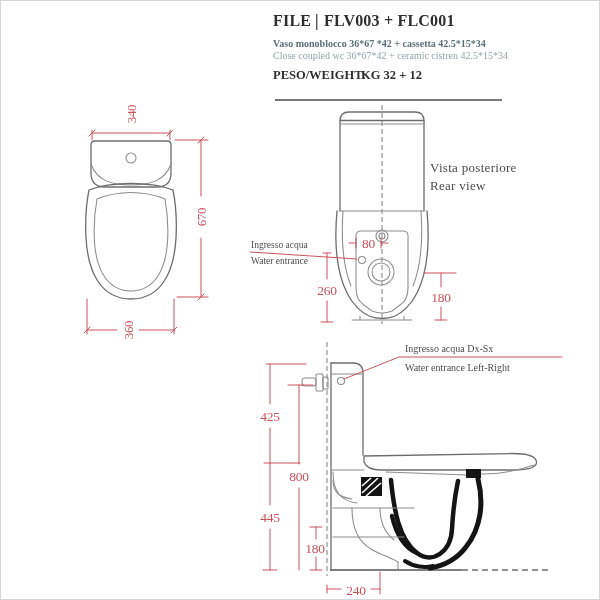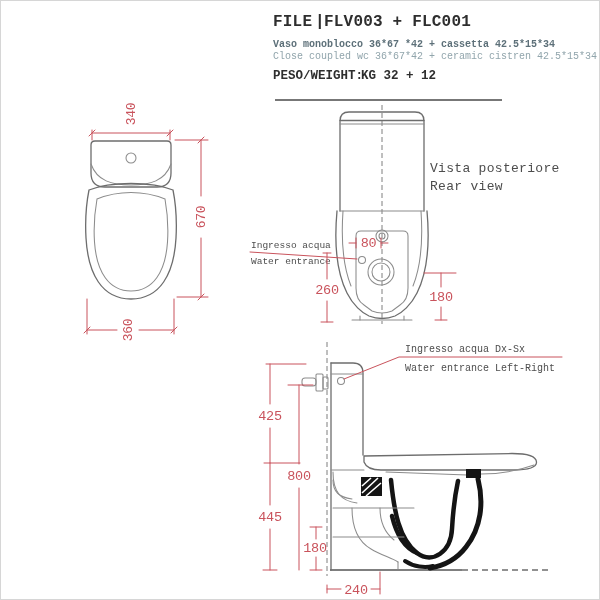--- a/index.html
+++ b/index.html
@@ -1,17 +1,17 @@
 <!DOCTYPE html>
 <html><head>
 <meta charset="utf-8">
 <style>
   html,body{margin:0;padding:0;background:#fff;}
   .page{position:relative;width:600px;height:600px;background:#ffffff;
-        font-family:Liberation Mono, monospace;}
+        font-family:Liberation Serif, serif;}
   svg{display:block;}
   
   .g1{stroke:#8c8c8c;stroke-width:1.05;fill:none;stroke-linecap:round;}
   .g2{stroke:#6d6d6d;stroke-width:1.3;fill:none;stroke-linecap:round;}
   .g2f{stroke:#6d6d6d;stroke-width:1.3;fill:#ffffff;}
   .blk{stroke:#141414;fill:none;stroke-linecap:round;}
   .blkfill{fill:#141414;stroke:none;}
   .hatch{stroke:#ffffff;stroke-width:1.6;fill:none;}
   .dash{stroke:#7f7f7f;stroke-width:1;fill:none;stroke-dasharray:5 3;}
   .dashf{stroke:#6d6d6d;stroke-width:1.3;fill:none;stroke-dasharray:6 4;}

